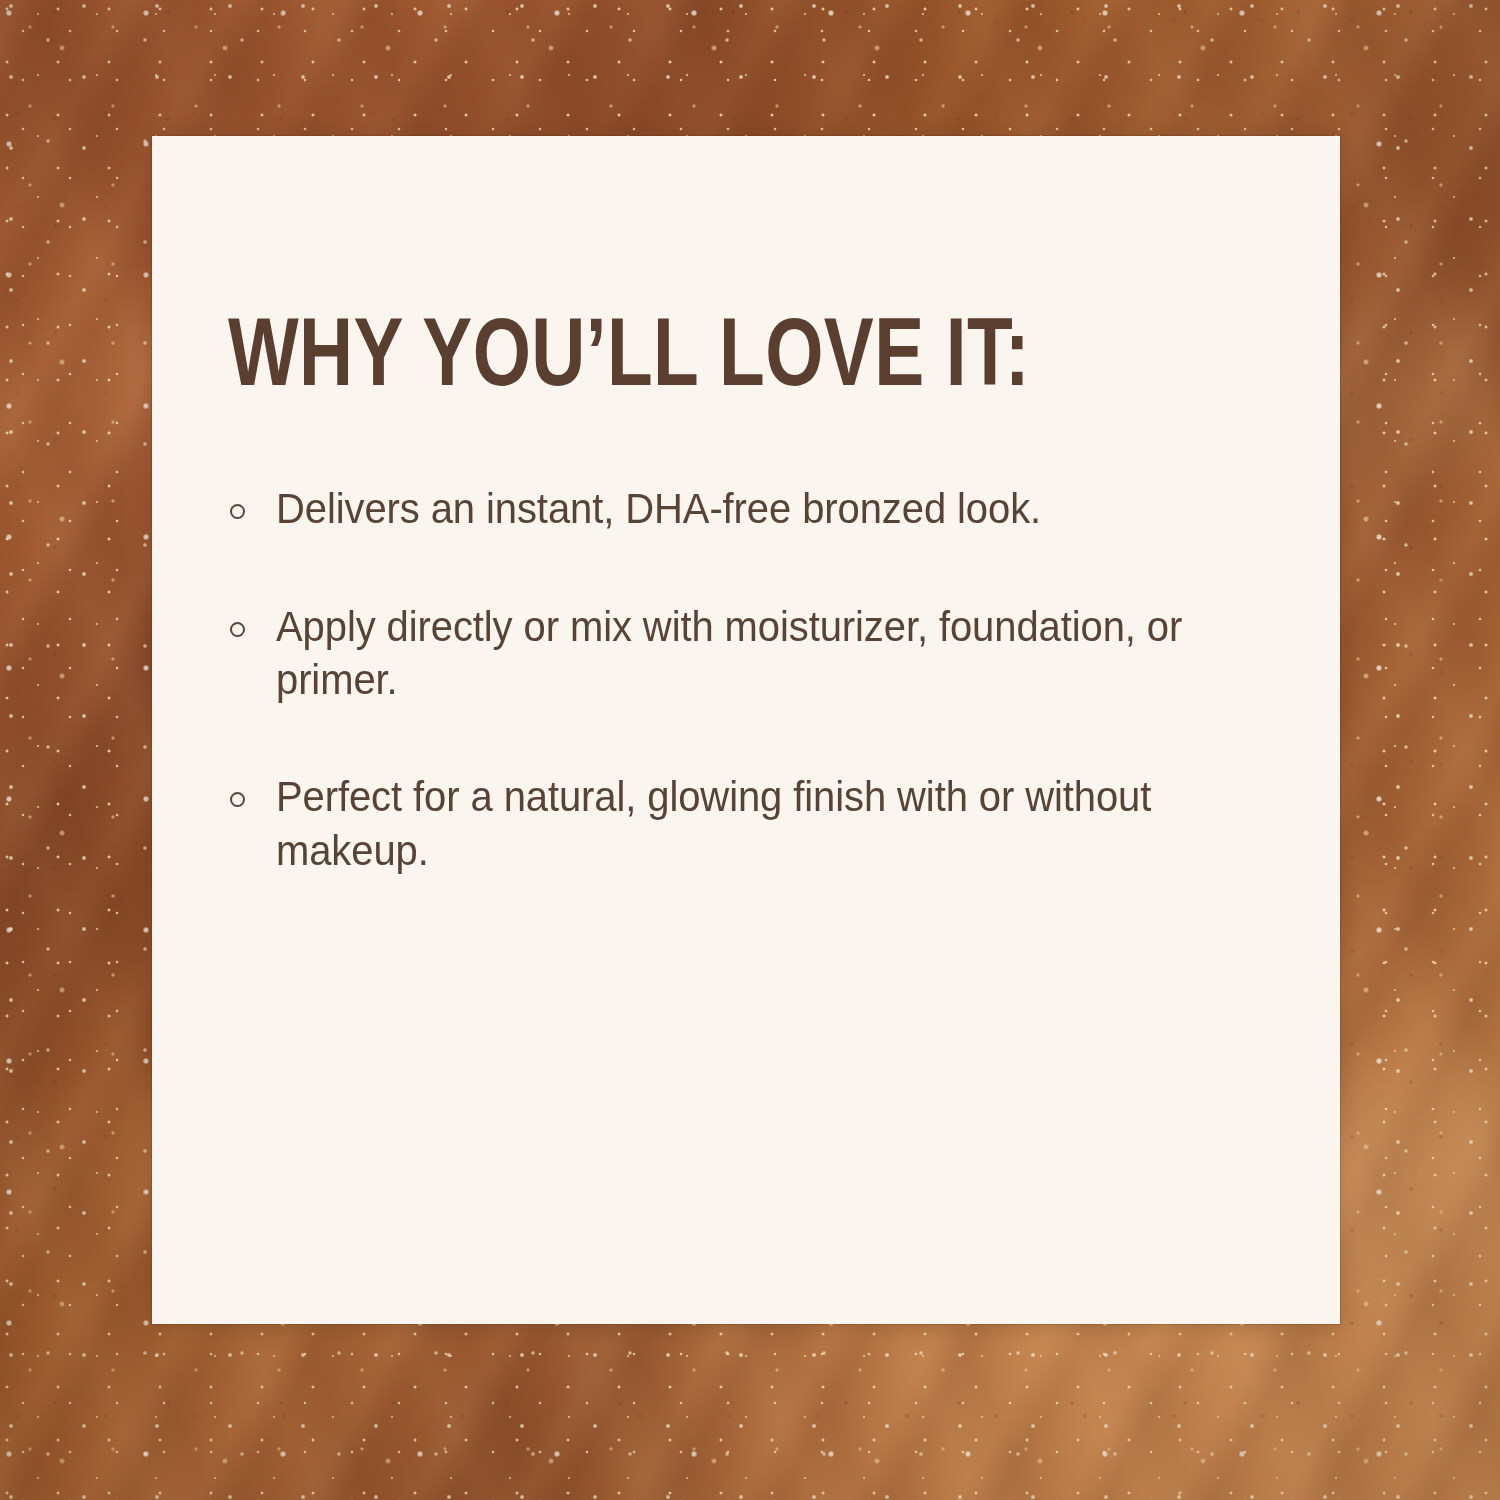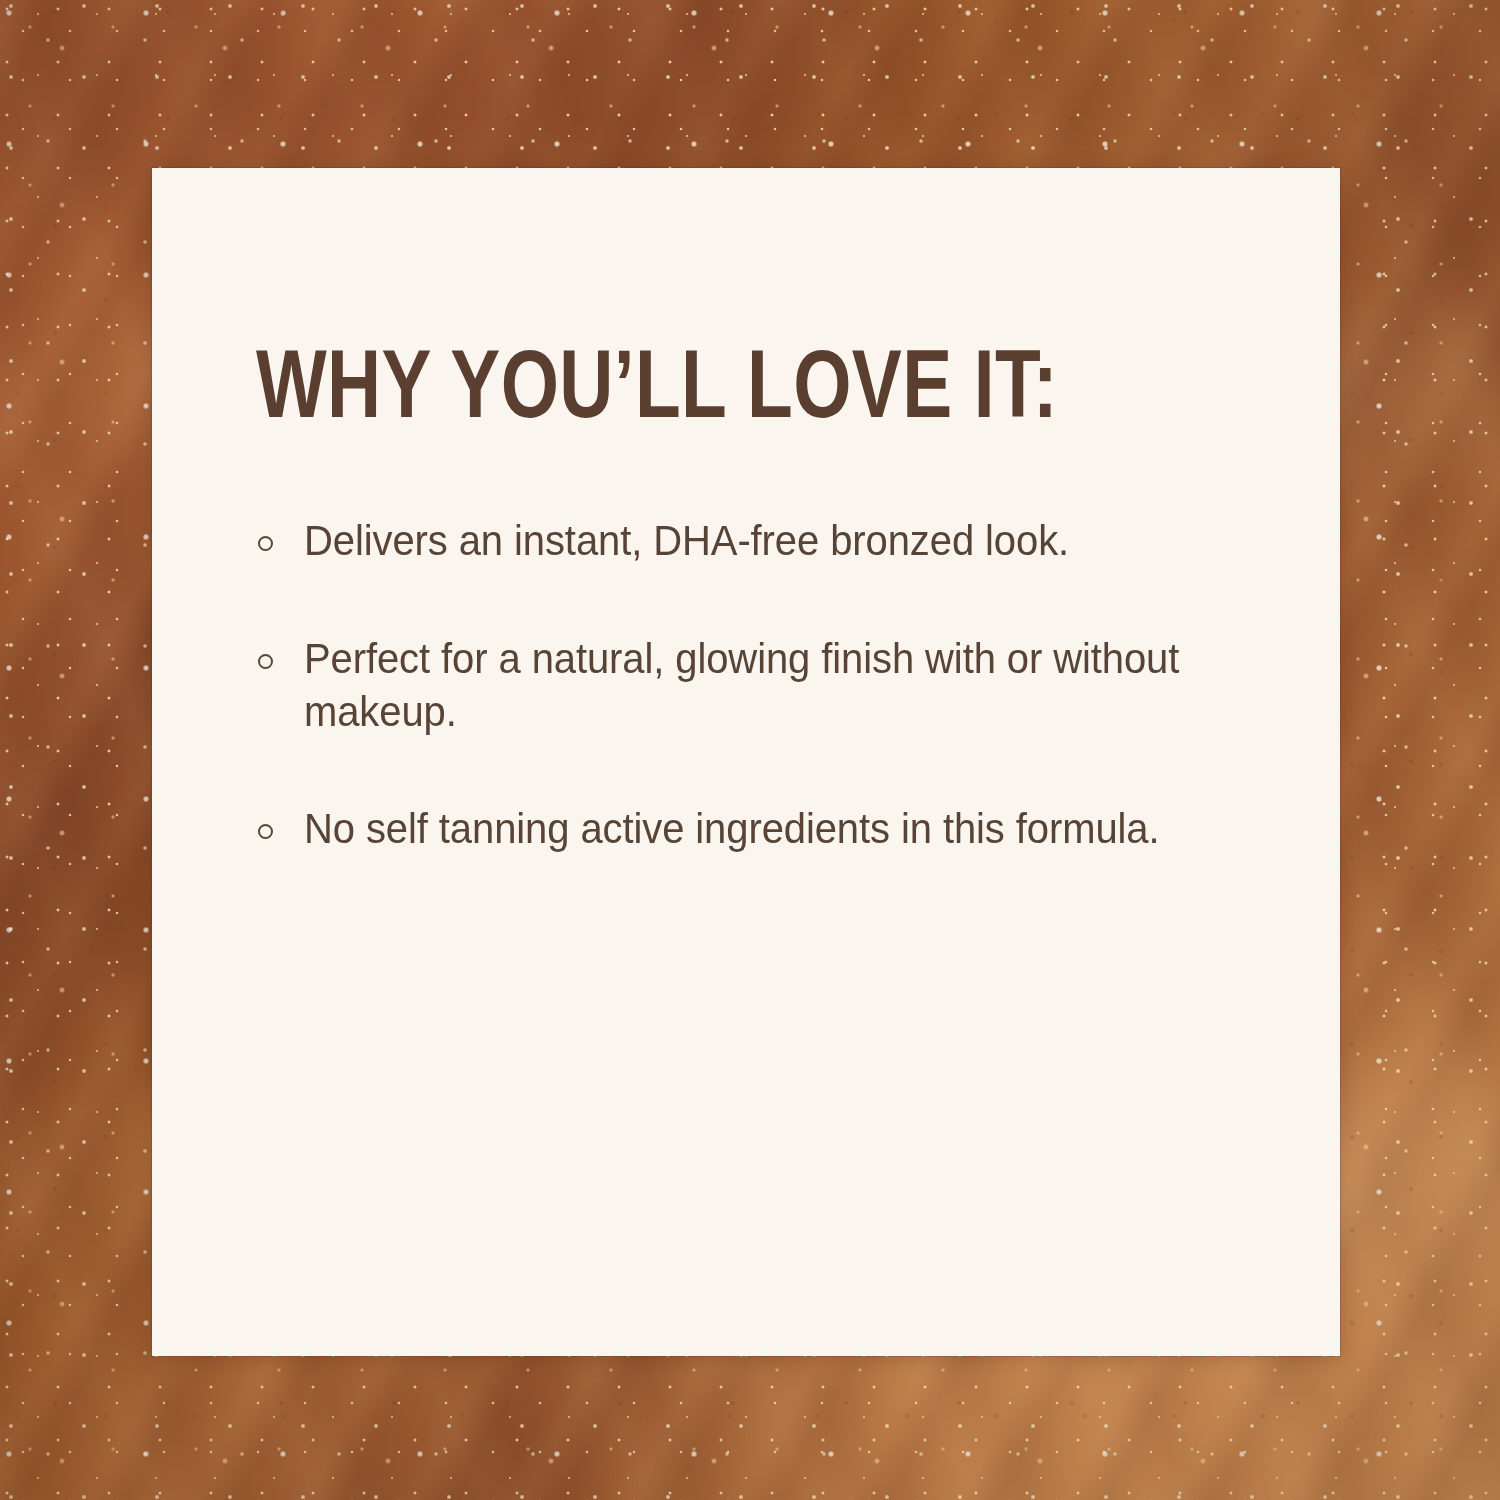--- a/index.html
+++ b/index.html
@@ -107,27 +107,27 @@
   .bg-vignette {
     position: absolute;
     inset: 0;
     background: radial-gradient(ellipse 95% 95% at 50% 45%, rgba(0,0,0,0) 42%, rgba(60,24,8,0.30) 100%);
   }
 
   
   .card {
     position: absolute;
     left: 152px;
-    top: 168px;
+    top: 136px;
     width: 1188px;
     height: 1188px;
     background: #faf6ef;
     box-shadow: 0 0 0 1px rgba(70,38,20,0.18), 0 2px 18px rgba(60,28,12,0.22);
     box-sizing: border-box;
-    padding: 172px 80px 0 104px;
+    padding: 172px 80px 0 76px;
   }
 
   
   .headline {
     margin: 0;
     color: #5a3f31;
     font-family: "Liberation Sans Narrow", "Liberation Sans", sans-serif;
     font-weight: 700;
     font-size: 96px;
     line-height: 0.92;
@@ -192,26 +192,26 @@
 
     <h1 class="headline">WHY YOU’LL LOVE IT:</h1>
 
     <ul class="bullets">
 
       <li class="bullet">
         <span class="bullet-marker"></span>
         <span class="bullet-text">Delivers an instant, DHA-free bronzed look.</span>
       </li>
 
+      <li class="bullet">
+        <span class="bullet-marker"></span>
+        <span class="bullet-text">Apply directly or mix with moisturizer, foundation, or primer.</span>
+      </li>
 
       <li class="bullet">
         <span class="bullet-marker"></span>
         <span class="bullet-text">Perfect for a natural, glowing finish with or without makeup.</span>
       </li>
 
-      <li class="bullet">
-        <span class="bullet-marker"></span>
-        <span class="bullet-text">No self tanning active ingredients in this formula.</span>
-      </li>
 
     </ul>
   </div>
 </div>
 
 </body></html>

